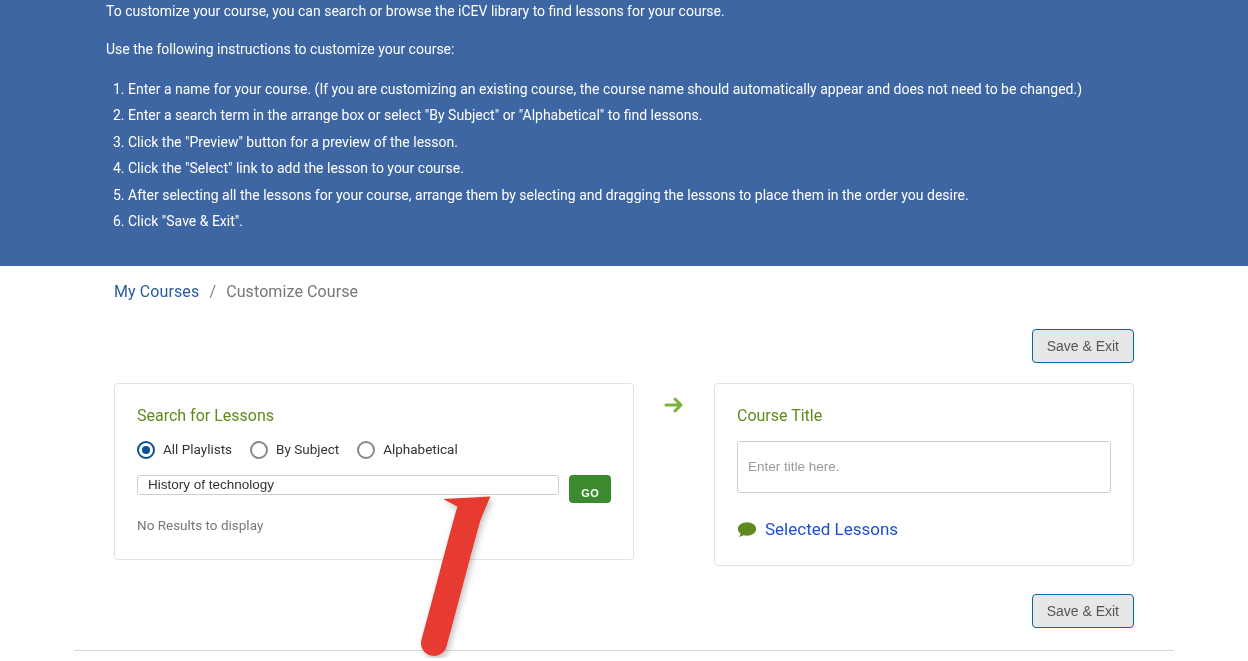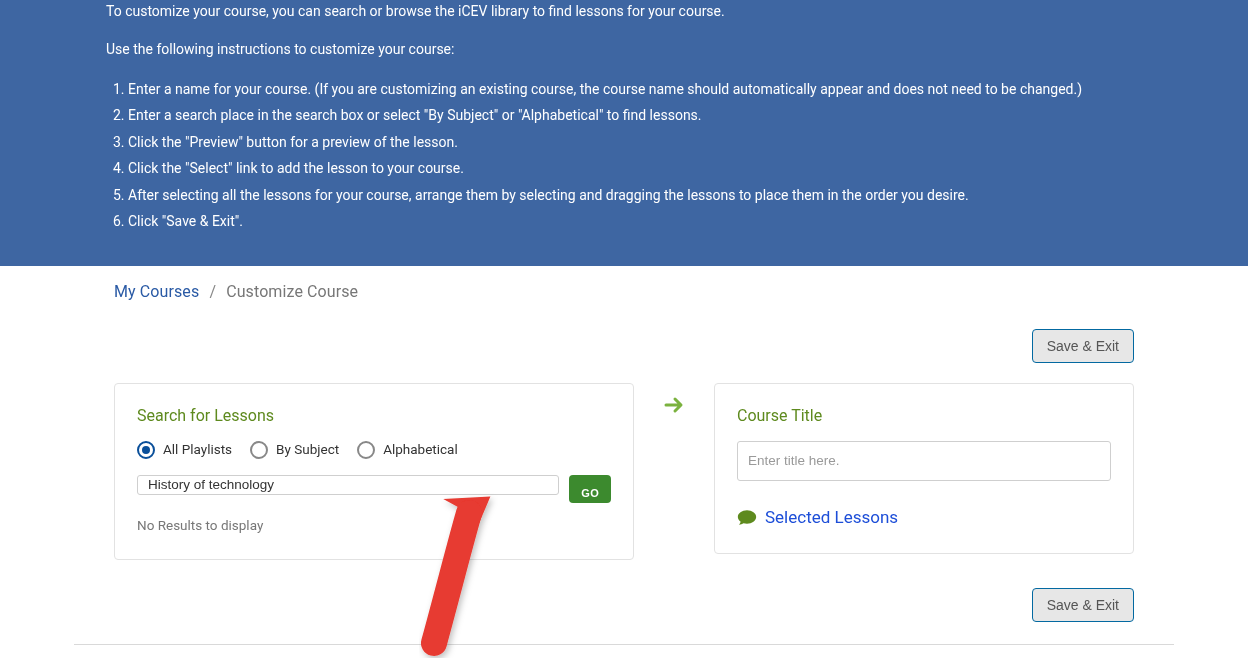--- a/index.html
+++ b/index.html
@@ -133,21 +133,21 @@
       color: #777;
     }
 
     .title-input {
       width: 100%;
       border: 1px solid #cfcfcf;
       border-radius: 3px;
       padding: 8px 10px;
       font-size: 13.5px;
       color: #333;
-      height: 40px;
+      height: 52px;
     }
     .title-input::placeholder { color: #9a9a9a; }
 
     .selected-lessons {
       margin-top: 26px;
       display: flex;
       align-items: center;
       gap: 8px;
       color: #1d4ed8;
       font-size: 17px;
@@ -173,21 +173,21 @@
   </style>
 </head>
 <body>
 
 <div class="blue-banner">
   <div class="banner-content">
     <p>To customize your course, you can search or browse the iCEV library to find lessons for your course.</p>
     <p>Use the following instructions to customize your course:</p>
     <ol>
       <li>Enter a name for your course. (If you are customizing an existing course, the course name should automatically appear and does not need to be changed.)</li>
-      <li>Enter a search place in the search box or select "By Subject" or "Alphabetical" to find lessons.</li>
+      <li>Enter a search term in the arrange box or select "By Subject" or "Alphabetical" to find lessons.</li>
       <li>Click the "Preview" button for a preview of the lesson.</li>
       <li>Click the "Select" link to add the lesson to your course.</li>
       <li>After selecting all the lessons for your course, arrange them by selecting and dragging the lessons to place them in the order you desire.</li>
       <li>Click "Save &amp; Exit".</li>
     </ol>
   </div>
 </div>
 
 <div class="page-body">
 

